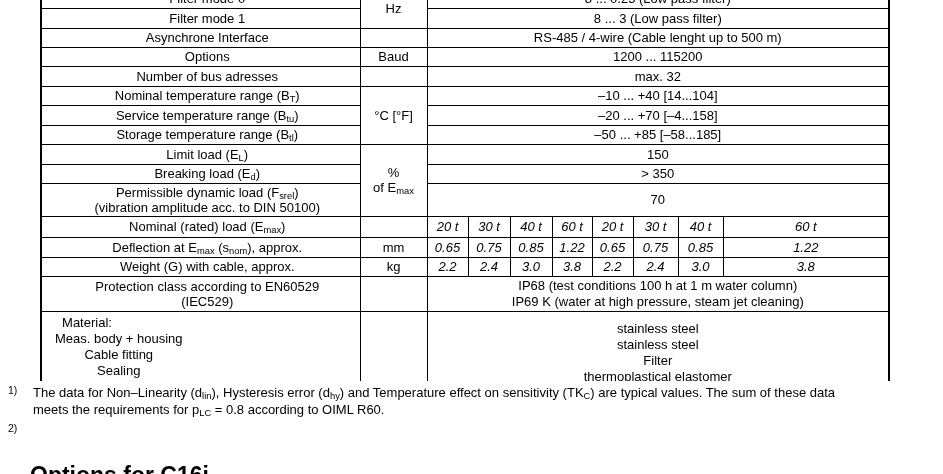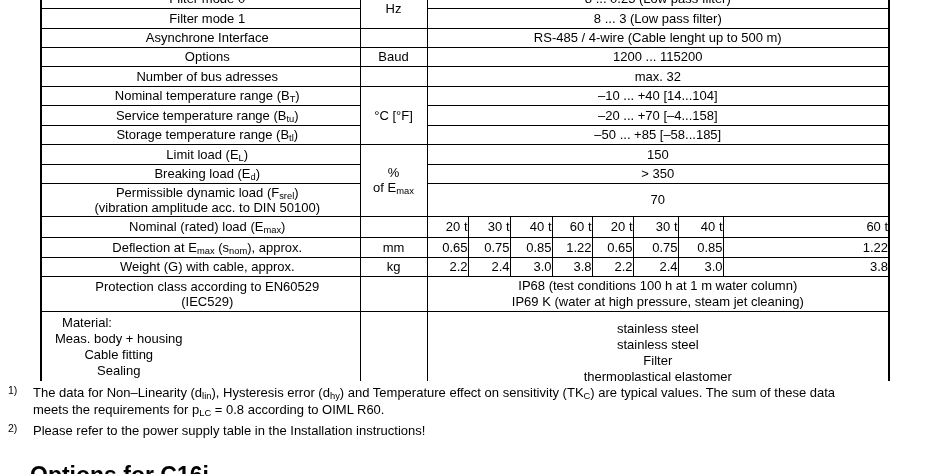--- a/index.html
+++ b/index.html
@@ -13,21 +13,21 @@
     border-collapse:collapse; table-layout:fixed; width:850px;
     margin-top:-13px; border:2px solid #000;
   }
   table.spec td {
     border:1px solid #000; font-size:13px; vertical-align:middle;
     overflow:hidden; line-height:15px;
   }
   td.lbl { font-weight:normal; text-align:center; padding-left:13px; white-space:nowrap; }
   td.unit { text-align:center; }
   td.val { text-align:center; white-space:nowrap;margin-left:41px; }
-  td.valn { text-align:right; white-space:nowrap; }
+  td.valn { text-align:center; white-space:nowrap;font-style:italic; }
   .vlines div { text-align:center; line-height:16px; }
   .mat-label { display:flex; align-items:flex-start; }
   .mat-prefix { width:64px; flex:none; }
   .mat-items div { line-height:16px; }
   .mat-label { line-height:16px;flex-direction:column; }
   sub { font-size:0.72em; vertical-align:-0.25em; line-height:0; }
   .footnotes { position:absolute; left:8px; top:384px; width:932px; }
   .footnote { position:relative; padding-left:25px; font-size:13px; line-height:17px; margin-bottom:4px; }
   .fn-marker { position:absolute; left:0; top:-2px; font-size:10.5px; }
   .bottom-heading {
@@ -191,17 +191,16 @@
     </table>
 </div>
 
 <div class="footnotes">
   <div class="footnote">
     <span class="fn-marker">1)</span>
     <span>The data for Non–Linearity (d<sub>lin</sub>), Hysteresis error (d<sub>hy</sub>) and Temperature effect on sensitivity (TK<sub>C</sub>) are typical values. The sum of these data<br>meets the requirements for p<sub>LC</sub> = 0.8 according to OIML R60.</span>
   </div>
   <div class="footnote">
     <span class="fn-marker">2)</span>
-    <span>Please refer to the power supply table in the Installation instructions!</span>
   </div>
 </div>
 
 <div class="bottom-heading">Options for C16i</div>
 
 </body></html>

